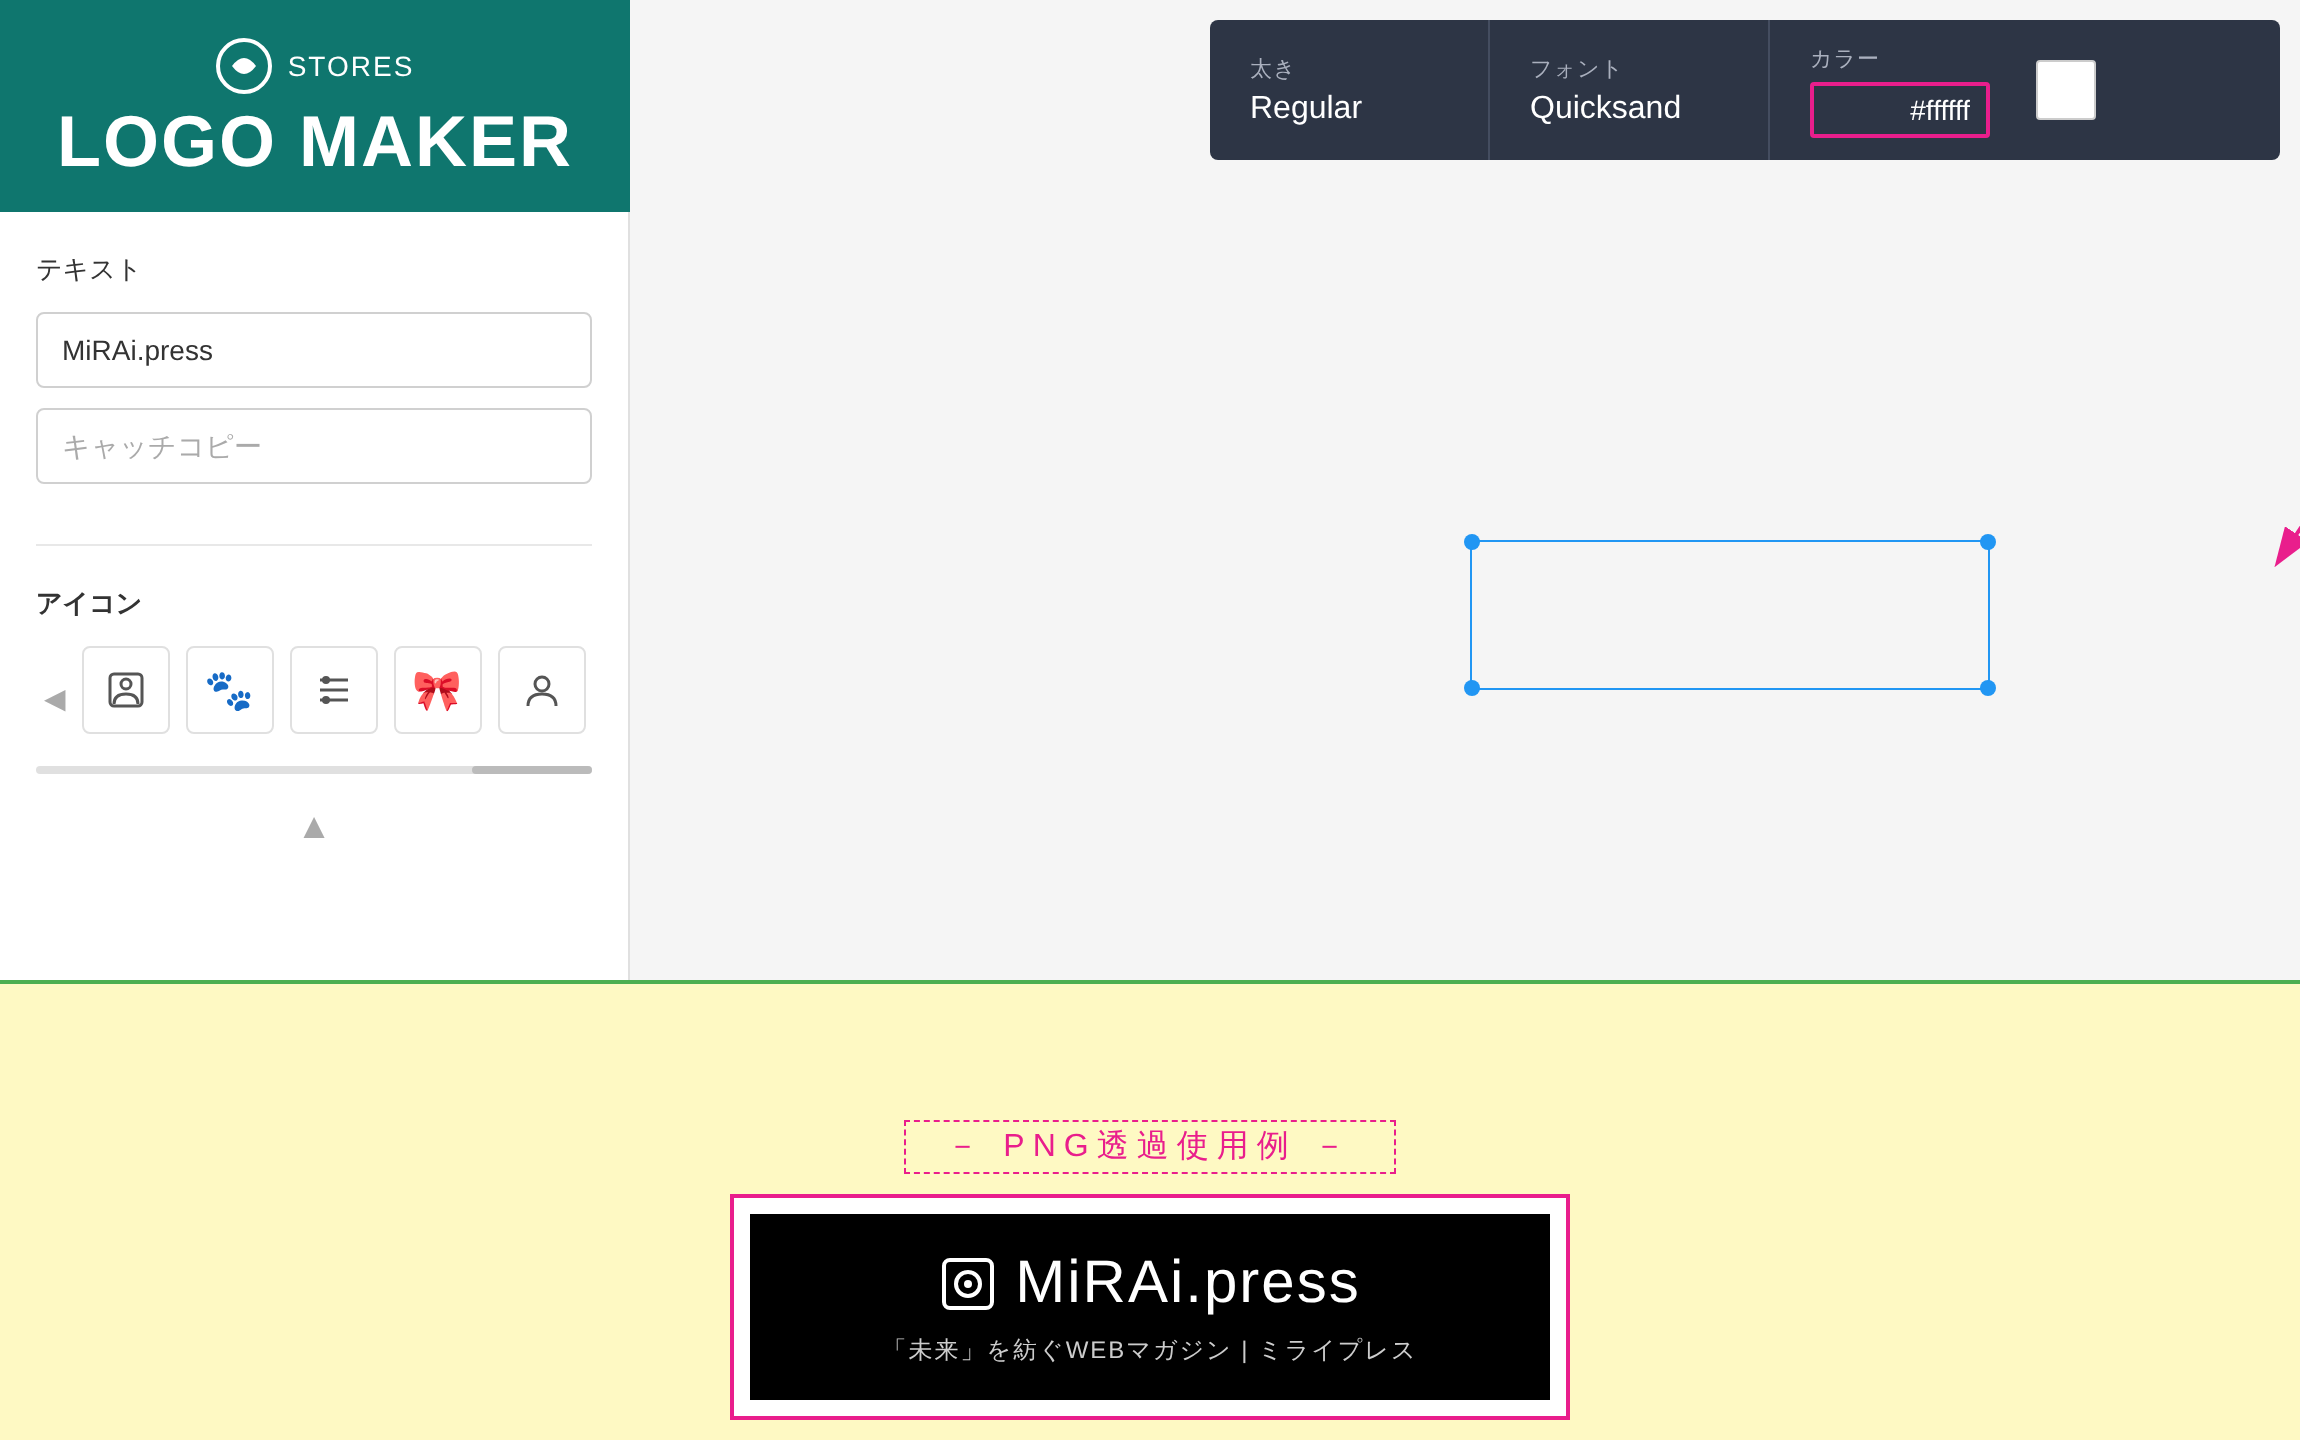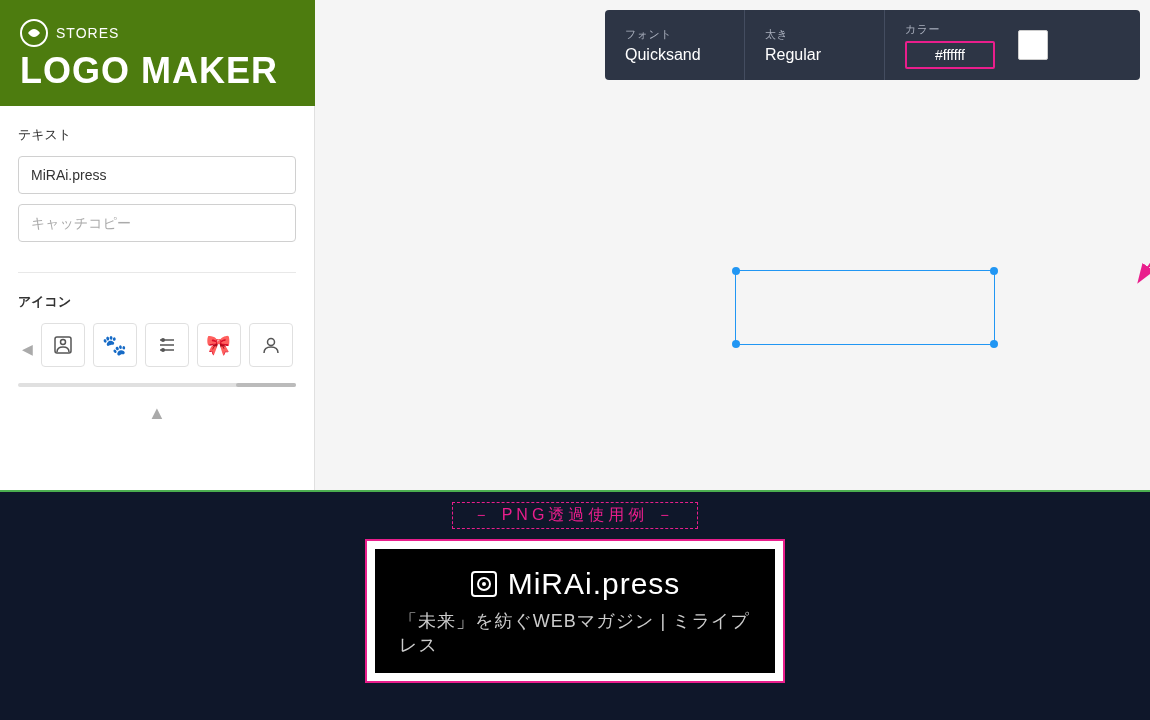--- a/index.html
+++ b/index.html
@@ -7,27 +7,28 @@
       font-family: 'Helvetica Neue', Arial, sans-serif;
       background: #f0f0f0;
       width: 1150px;
       height: 720px;
       overflow: hidden;
       position: relative;
     }
 
     
     .header {
-      background: #4d7c0f;
+      background: #0f766e;
       width: 315px;
       height: 110px;
       display: flex;
       flex-direction: column;
       justify-content: center;
       padding: 18px 20px;
+      align-items: center;
     }
     .header-top {
       display: flex;
       align-items: center;
       gap: 8px;
       margin-bottom: 4px;
     }
     .stores-logo-icon {
       width: 28px;
       height: 28px;
@@ -194,21 +195,21 @@
     }
 
     .color-input-box {
       border: 2px solid #e91e8c;
       background: #2d3545;
       color: #ffffff;
       font-size: 14px;
       padding: 4px 8px;
       width: 90px;
       border-radius: 2px;
-      text-align: center;
+      text-align: right;
     }
 
     .color-swatch {
       width: 30px;
       height: 30px;
       background: #ffffff;
       border: 1px solid #ccc;
       border-radius: 2px;
       cursor: pointer;
     }
@@ -261,26 +262,26 @@
       border-radius: 50%;
     }
 
     
     .bottom-section {
       position: absolute;
       top: 490px;
       left: 0;
       right: 0;
       height: 230px;
-      background: #0f172a;
+      background: #fef9c3;
       border-top: 2px solid #4caf50;
       display: flex;
       flex-direction: column;
       align-items: center;
-      justify-content: flex-start;
+      justify-content: flex-end;
       padding: 10px;
     }
 
     .png-label {
       font-size: 16px;
       color: #e91e8c;
       letter-spacing: 4px;
       font-weight: 400;
       margin-bottom: 10px;
       border: 1.5px dashed #e91e8c;
@@ -317,21 +318,21 @@
       align-items: center;
     }
     .preview-logo-text {
       color: #ffffff;
       font-size: 30px;
       font-weight: 500;
       letter-spacing: 1px;
     }
     .preview-tagline {
       color: #cccccc;
-      font-size: 18px;
+      font-size: 12px;
       letter-spacing: 1px;
     }
   </style>
 </head>
 <body>
 
 <div class="header">
   <div class="header-top">
     <svg class="stores-logo-icon" viewBox="0 0 28 28" fill="none">
       <circle cx="14" cy="14" r="13" stroke="#ffffff" stroke-width="2"></circle>
@@ -387,26 +388,26 @@
   
   <div style="display:flex; justify-content:center; margin-top:16px;">
     <span style="color:#aaa; font-size:18px;">▲</span>
   </div>
 </div>
 
 <div class="main-area">
 
   <div class="font-toolbar">
     <div class="font-toolbar-cell">
+      <div class="cell-label">太き</div>
+      <div class="cell-value">Regular</div>
+    </div>
+    <div class="font-toolbar-cell">
       <div class="cell-label">フォント</div>
       <div class="cell-value">Quicksand</div>
-    </div>
-    <div class="font-toolbar-cell">
-      <div class="cell-label">太き</div>
-      <div class="cell-value">Regular</div>
     </div>
     <div class="font-toolbar-cell color-cell">
       <div style="display:flex; flex-direction:column;">
         <div class="cell-label">カラー</div>
         <input class="color-input-box" type="text" value="#ffffff" style="">
       </div>
       <div class="color-swatch"></div>
     </div>
   </div>
 

